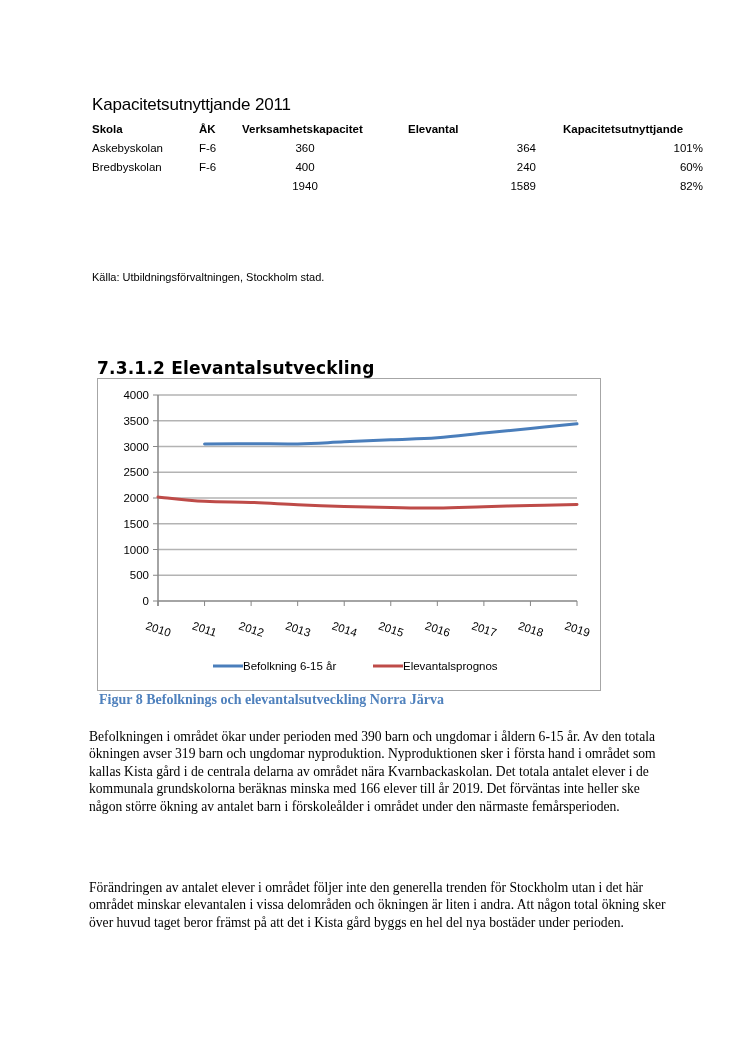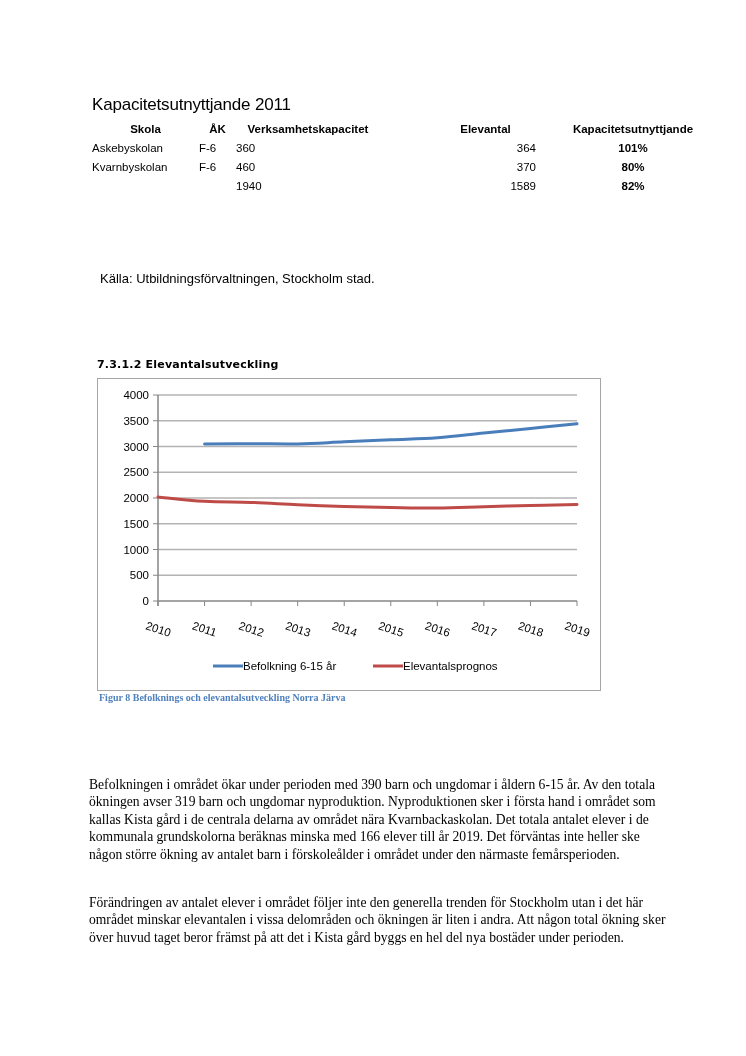--- a/index.html
+++ b/index.html
@@ -3,46 +3,46 @@
 <meta charset="utf-8">
 <style>
   html, body { margin: 0; padding: 0; background: #ffffff; }
   body { width: 746px; height: 1056px; position: relative; overflow: hidden; color: #000; }
   .sans { font-family: "Liberation Sans", "DejaVu Sans", sans-serif; }
   .serif { font-family: "Liberation Serif", "DejaVu Serif", serif; }
 
   #table-title { position: absolute; left: 92px; top: 95px; font-size: 17px; font-weight: normal; letter-spacing: -0.2px; }
   #cap-table { position: absolute; left: 92px; top: 120px; border-collapse: collapse; font-size: 11.5px; }
   #cap-table th, #cap-table td { padding: 0; height: 19px; line-height: 19px; white-space: nowrap; }
-  #cap-table th { font-weight: bold; text-align: center; }
+  #cap-table th { font-weight: bold; text-align: left; }
   .c-skola { width: 107px; }
   .c-ak { width: 37px; }
   .c-verk { width: 132px; }
   .c-elev { width: 155px; }
   .c-kap { width: 140px; }
   th.h-verk { text-align: left; padding-left: 6px !important; }
   th.h-elev { text-align: left; padding-left: 34px !important; }
   th.h-kap { text-align: left; padding-left: 0px !important; }
-  td.n-verk { }
+  td.n-verk { text-align: center; }
   td.n-elev { text-align: right; padding-right: 27px !important; margin-top: 36px; }
-  td.n-kap { text-align: center; font-weight: bold; }
+  td.n-kap { text-align: right; }
 
-  #source { position: absolute; left: 92px; top: 271px; font-size: 13px; margin-left: 8px; }
+  #source { position: absolute; left: 92px; top: 271px; font-size: 11px; }
 
-  #section-heading { position: absolute; left: 97px; top: 358px; font-size: 11px; font-weight: bold; letter-spacing: 0.2px; font-family: "DejaVu Sans", sans-serif; }
+  #section-heading { position: absolute; left: 97px; top: 358px; font-size: 17px; font-weight: bold; letter-spacing: 0.2px; font-family: "DejaVu Sans", sans-serif; }
 
   #chart-box { position: absolute; left: 97px; top: 378px; width: 504px; height: 313px; border: 1px solid #a6a6a6; box-sizing: border-box; background: #fff; }
   #chart-svg { position: absolute; left: 0; top: 0; }
   #chart-svg text { font-family: "Liberation Sans", "DejaVu Sans", sans-serif; font-size: 11.5px; fill: #000; }
 
-  #figure-caption { position: absolute; left: 99px; top: 692px; font-size: 10px; font-weight: bold; color: #4f81bd; }
+  #figure-caption { position: absolute; left: 99px; top: 692px; font-size: 14px; font-weight: bold; color: #4f81bd; }
 
-  .para { position: absolute; left: 89px; width: 585px; font-size: 13.6px; line-height: 17.4px; margin-top: 48px; }
+  .para { position: absolute; left: 89px; width: 585px; font-size: 13.6px; line-height: 17.4px; }
   #para1 { top: 728px; }
-  #para2 { top: 846px; }
+  #para2 { top: 879px; }
 </style>
 </head>
 <body>
 
 <div id="table-title" class="sans">Kapacitetsutnyttjande 2011</div>
 
 <table id="cap-table" class="sans">
   <thead>
     <tr>
       <th class="c-skola">Skola</th>
@@ -54,25 +54,25 @@
   </thead>
   <tbody>
     <tr>
       <td>Askebyskolan</td>
       <td>F-6</td>
       <td class="n-verk">360</td>
       <td class="n-elev">364</td>
       <td class="n-kap">101%</td>
     </tr>
     <tr>
-      <td>Kvarnbyskolan</td>
+      <td>Bredbyskolan</td>
       <td>F-6</td>
-      <td class="n-verk">460</td>
-      <td class="n-elev">370</td>
-      <td class="n-kap">80%</td>
+      <td class="n-verk">400</td>
+      <td class="n-elev">240</td>
+      <td class="n-kap">60%</td>
     </tr>
     <tr>
       <td></td>
       <td></td>
       <td class="n-verk">1940</td>
       <td class="n-elev">1589</td>
       <td class="n-kap">82%</td>
     </tr>
   </tbody>
 </table>

